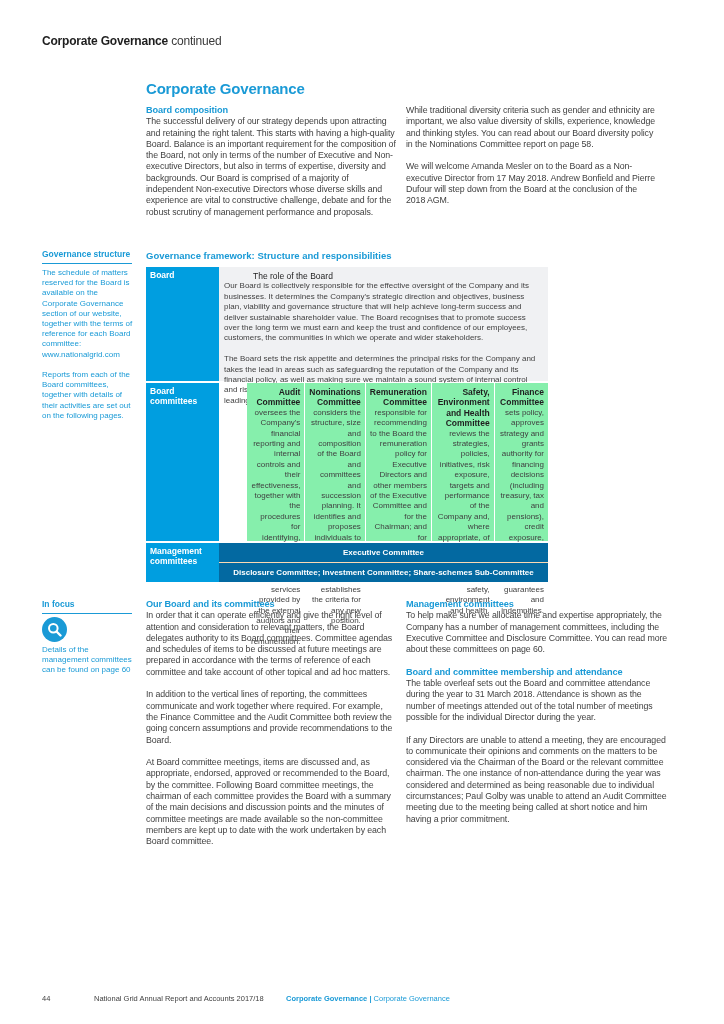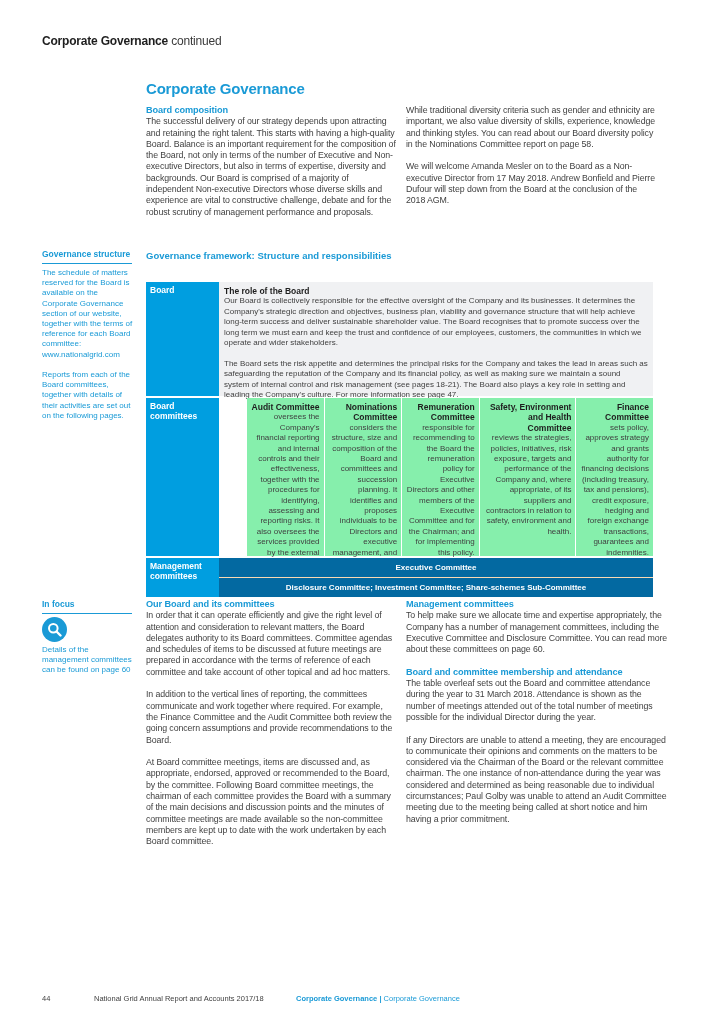--- a/index.html
+++ b/index.html
@@ -16,25 +16,25 @@
     .subhead { font-size: 9.2px; font-weight: bold; color: #1a9ad6; line-height: 11.3px; }
     .col-left { left: 146px; width: 250px; }
     .col-right { left: 406px; width: 262px; }
 
     .side-head { left: 42px; width: 90px; font-size: 8.5px; font-weight: bold; color: #1a9ad6; padding-bottom: 4px; border-bottom: 1px solid #1a9ad6; }
     .side-text { left: 42px; width: 92px; font-size: 8px; line-height: 10.2px; color: #1a9ad6; }
     .side-text p { margin-bottom: 10.2px; }
 
     .fw-title { left: 146px; top: 250px; font-size: 9.5px; font-weight: bold; color: #1a9ad6; }
 
-    .gov-table { left: 146px; top: 282px; width: 507px; }
+    .gov-table { left: 146px; top: 267px; width: 402px; }
     .row { display: flex; width: 100%; }
     .row-label { width: 73px; background: #009ee0; color: #fff; font-size: 8.5px; font-weight: bold; line-height: 10.4px; padding: 3px 4px; flex: none; }
     .row-board .row-content { flex: 1; background: #f0f1f3; padding: 4px 5px 4px 5px; font-size: 8px; line-height: 10.4px; color: #3f3f3f; }
-    .row-board .row-content .rc-title { font-weight: bold; color: #1e1e1e; font-size: 8.5px; }
+    .row-board .row-content .rc-title { font-weight: normal; color: #1e1e1e; font-size: 8.5px; margin-left: 29px; }
     .row-board .row-content p { margin-bottom: 10.4px; }
     .row-board .row-content p:last-child { margin-bottom: 0; }
     .row-board { height: 114px; }
     .row-comm { border-top: 2px solid #ffffff; height: 160px; gap: 28px; }
     .comm-cells { flex: 1; display: flex; }
     .comm-cell { flex: 1; background: #86efac; padding: 4px 4px; border-left: 1px solid #ffffff; font-size: 8px; line-height: 10.4px; color: #3f3f3f; text-align: right; }
     .comm-cell:first-child { border-left: none; }
     .comm-cell .cc-title { font-weight: bold; color: #1e1e1e; font-size: 8.5px; line-height: 10.4px; }
     .comm-cell.wide { flex: 1.28; }
     .row-mgmt { border-top: 2px solid #ffffff; height: 41px; }
@@ -140,17 +140,17 @@
 <div class="abs col-right body-text" style="top:599px;">
   <div class="subhead">Management committees</div>
   <p>To help make sure we allocate time and expertise appropriately, the Company has a number of management committees, including the Executive Committee and Disclosure Committee. You can read more about these committees on page 60.</p>
   <div class="subhead">Board and committee membership and attendance</div>
   <p>The table overleaf sets out the Board and committee attendance during the year to 31 March 2018. Attendance is shown as the number of meetings attended out of the total number of meetings possible for the individual Director during the year.</p>
   <p>If any Directors are unable to attend a meeting, they are encouraged to communicate their opinions and comments on the matters to be considered via the Chairman of the Board or the relevant committee chairman. The one instance of non-attendance during the year was considered and determined as being reasonable due to individual circumstances; Paul Golby was unable to attend an Audit Committee meeting due to the meeting being called at short notice and him having a prior commitment.</p>
 </div>
 
 <div class="abs footer" style="left:42px;">44</div>
 <div class="abs footer" style="left:94px;">National Grid Annual Report and Accounts 2017/18</div>
-<div class="abs footer" style="left:296px;">
+<div class="abs footer" style="left:286px;">
   <b class="blue">Corporate Governance</b>
   <span class="sep">|</span>
   <span class="blue">Corporate Governance</span>
 </div>
 
 </body></html>

